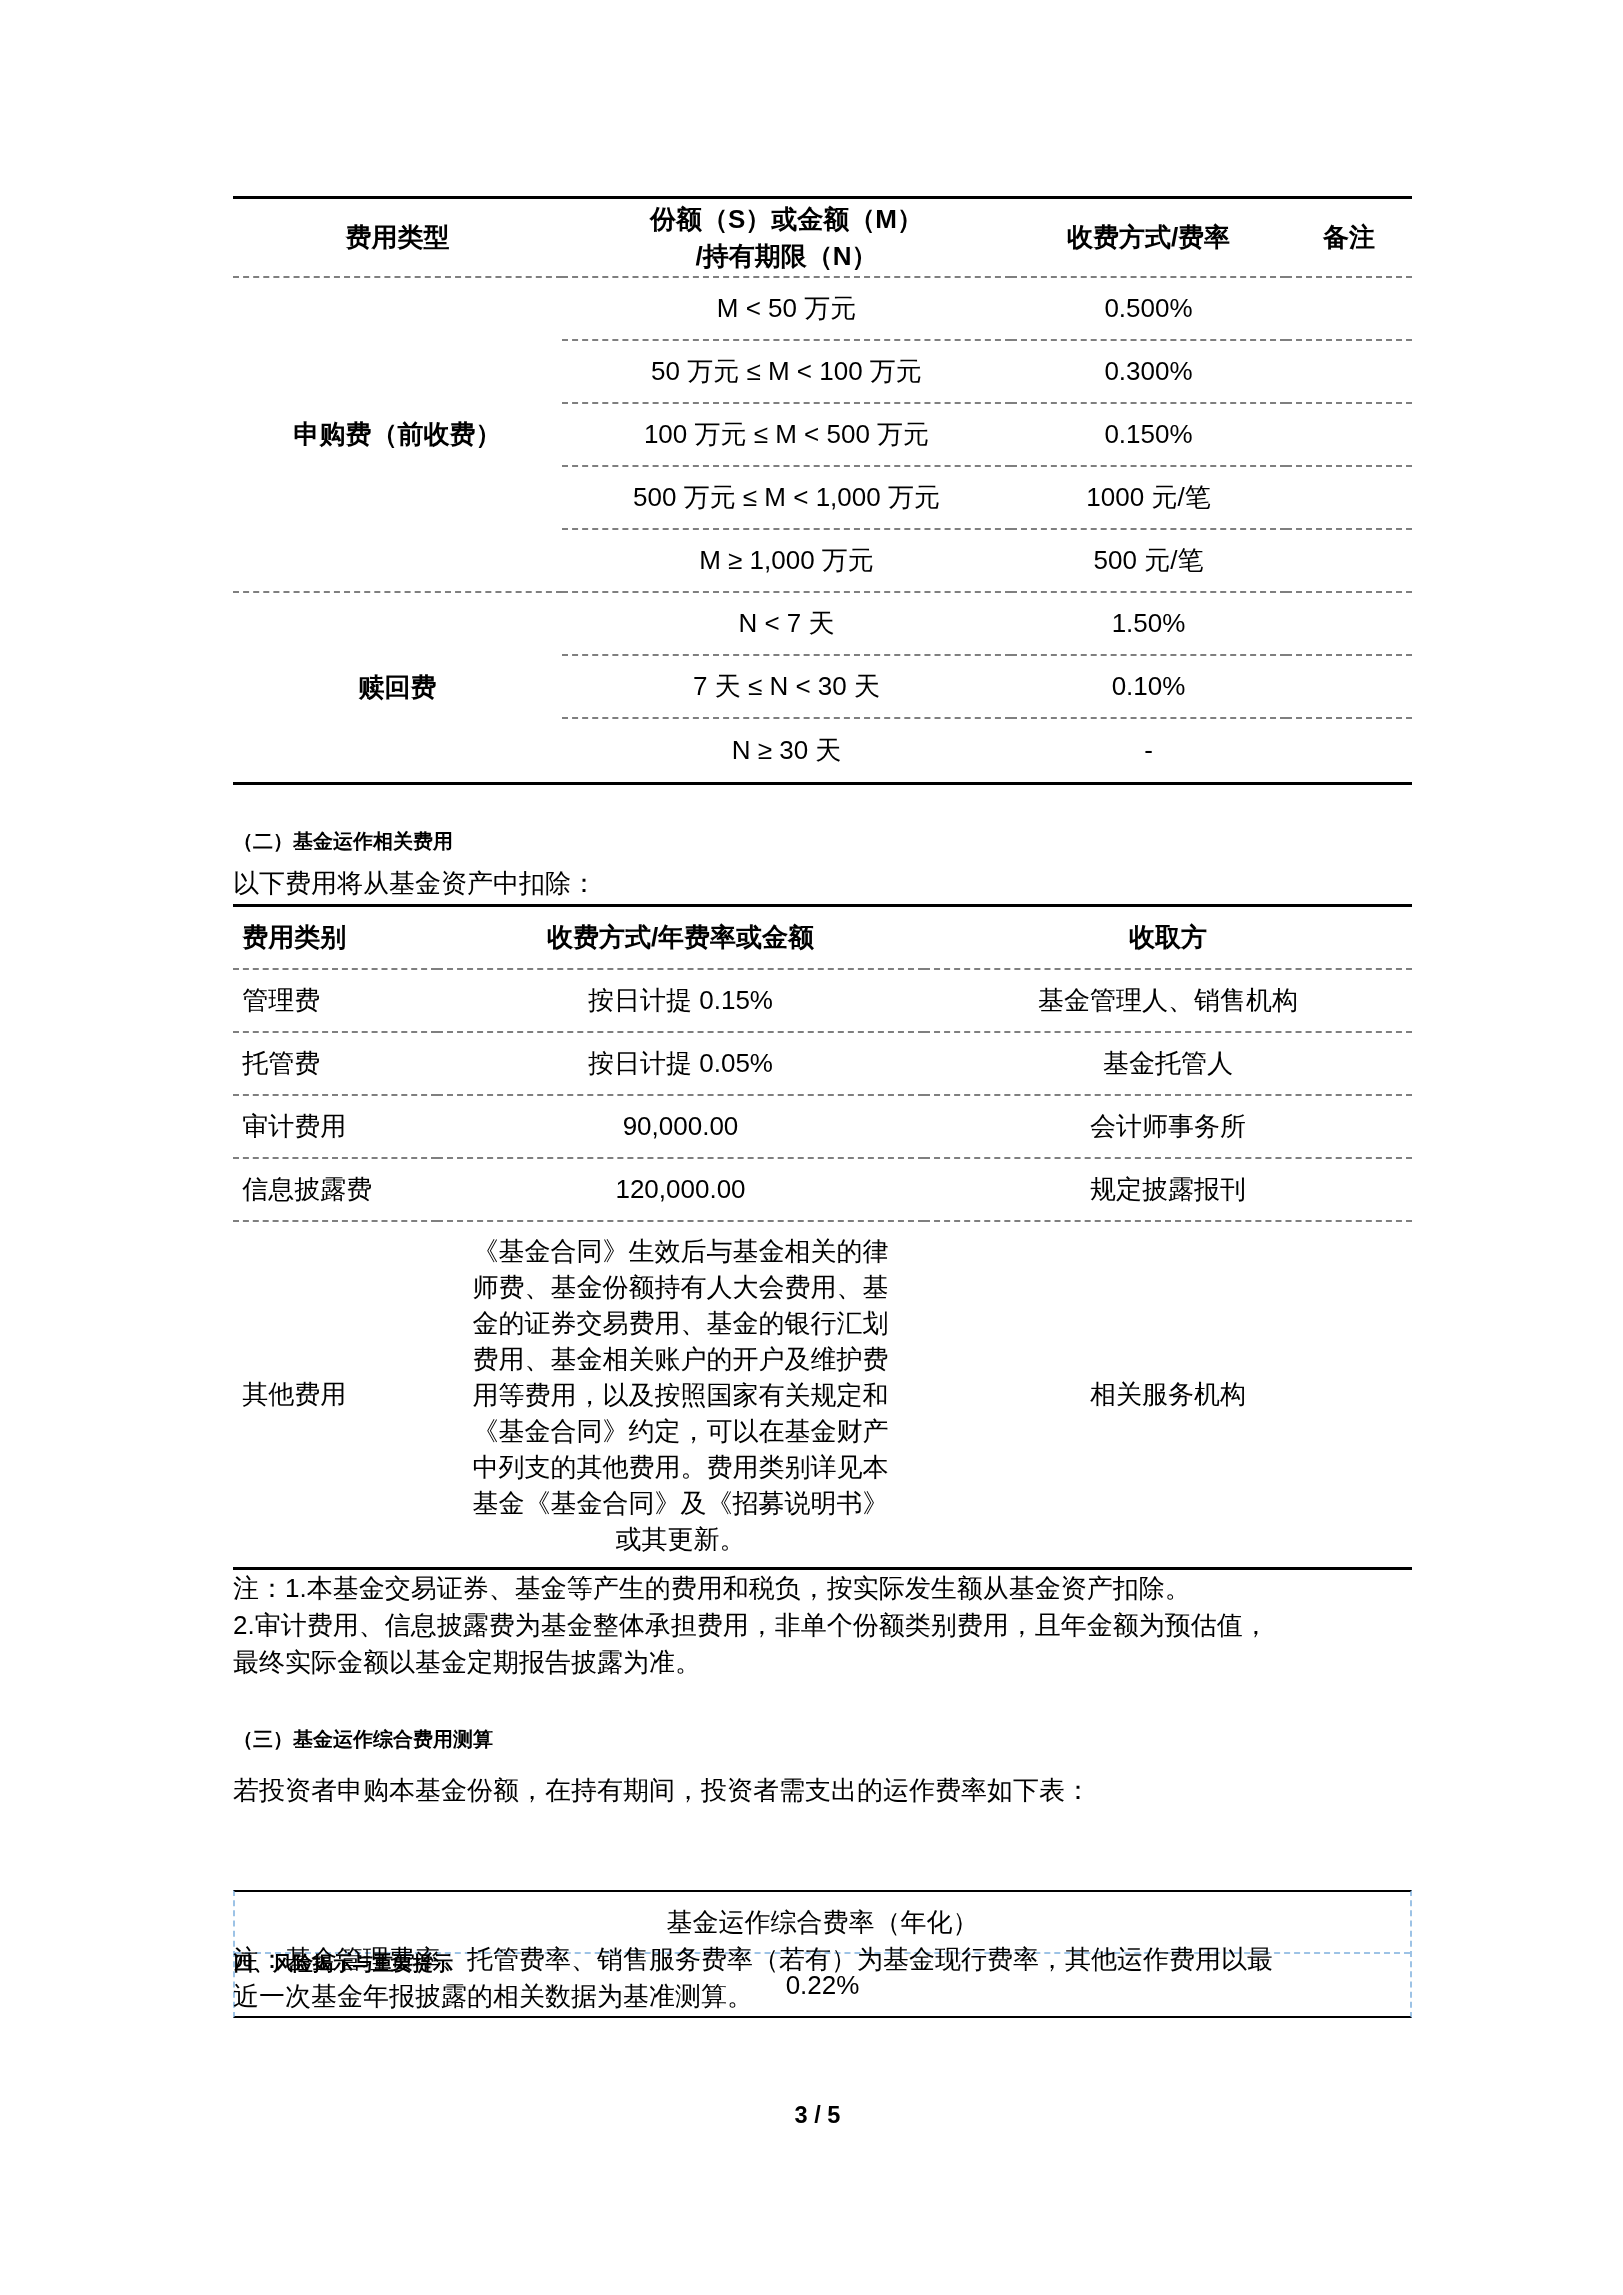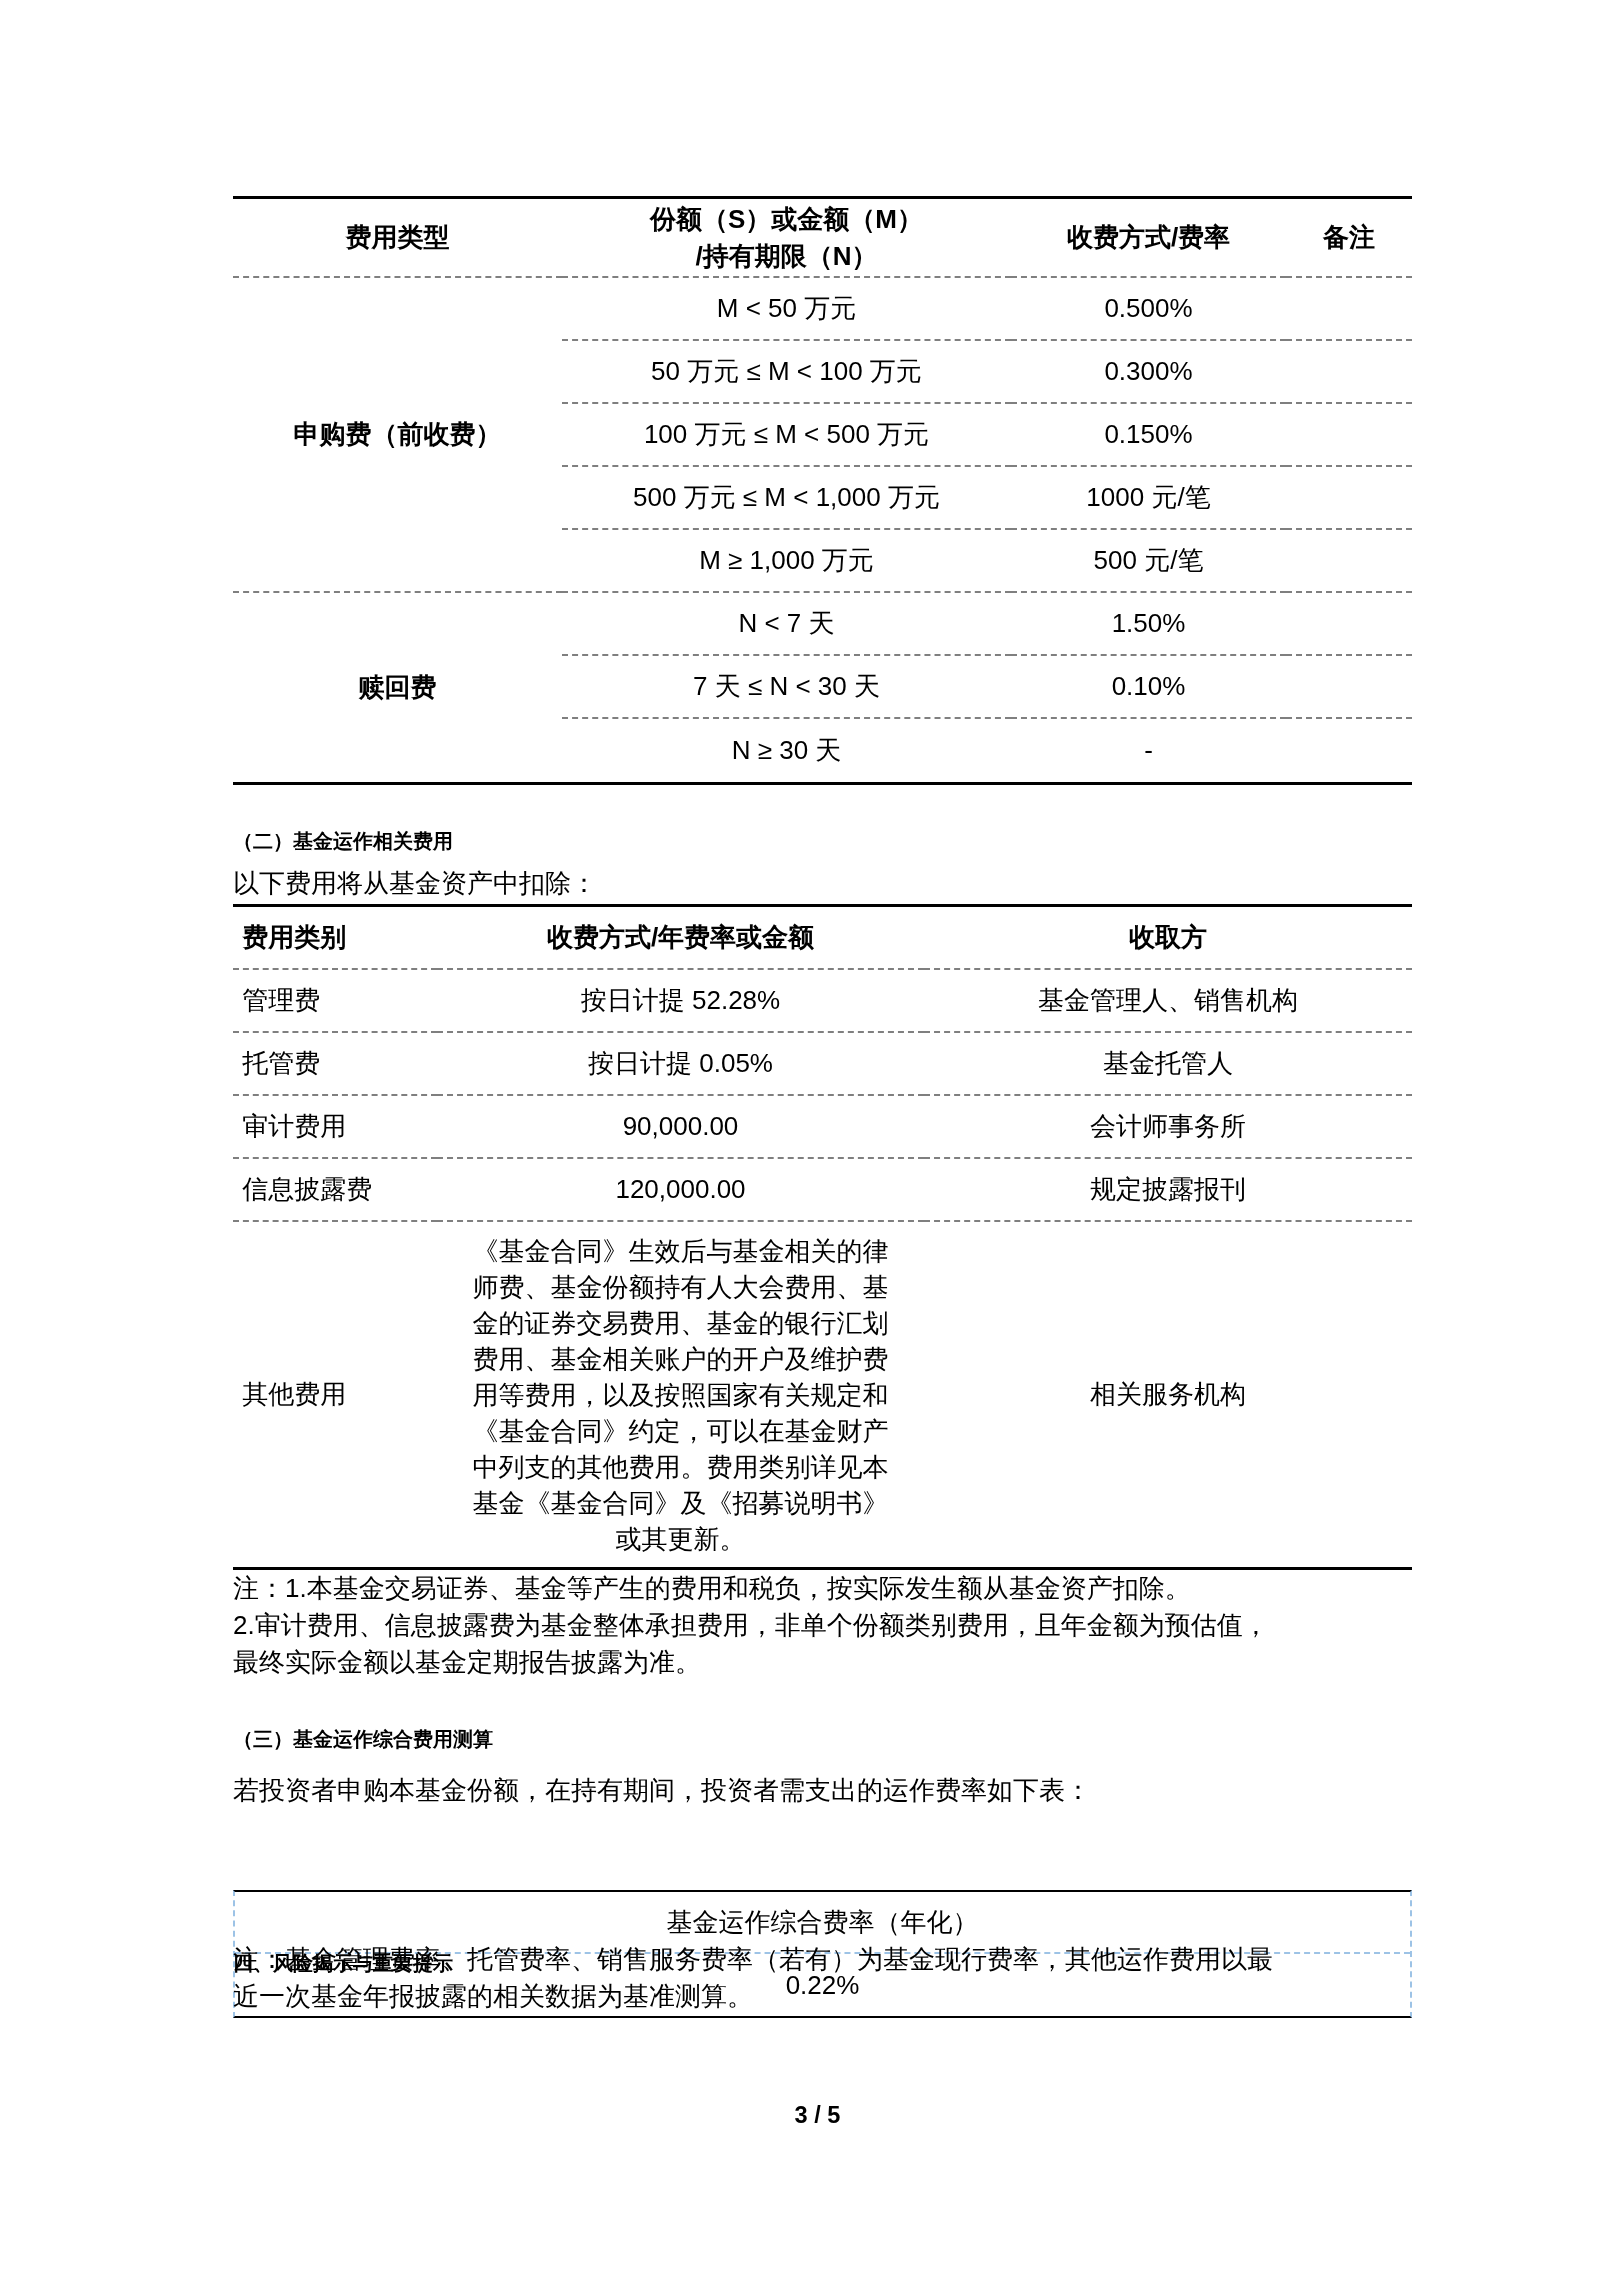--- a/index.html
+++ b/index.html
@@ -120,21 +120,21 @@
 
   <div class="heading" style="top:830px">（二）基金运作相关费用</div>
   <div class="para" style="top:868px;line-height:31px">以下费用将从基金资产中扣除：</div>
 
   <div class="tbl t2">
     <div class="cell th dash left" style="grid-area:1/1/2/2">费用类别</div>
     <div class="cell th dash" style="grid-area:1/2/2/3">收费方式/年费率或金额</div>
     <div class="cell th dash" style="grid-area:1/3/2/4">收取方</div>
 
     <div class="cell dash left" style="grid-area:2/1/3/2">管理费</div>
-    <div class="cell dash" style="grid-area:2/2/3/3">按日计提 52.28%</div>
+    <div class="cell dash" style="grid-area:2/2/3/3">按日计提 0.15%</div>
     <div class="cell dash" style="grid-area:2/3/3/4">基金管理人、销售机构</div>
 
     <div class="cell dash left" style="grid-area:3/1/4/2">托管费</div>
     <div class="cell dash" style="grid-area:3/2/4/3">按日计提 0.05%</div>
     <div class="cell dash" style="grid-area:3/3/4/4">基金托管人</div>
 
     <div class="cell dash left" style="grid-area:4/1/5/2">审计费用</div>
     <div class="cell dash" style="grid-area:4/2/5/3">90,000.00</div>
     <div class="cell dash" style="grid-area:4/3/5/4">会计师事务所</div>
 

